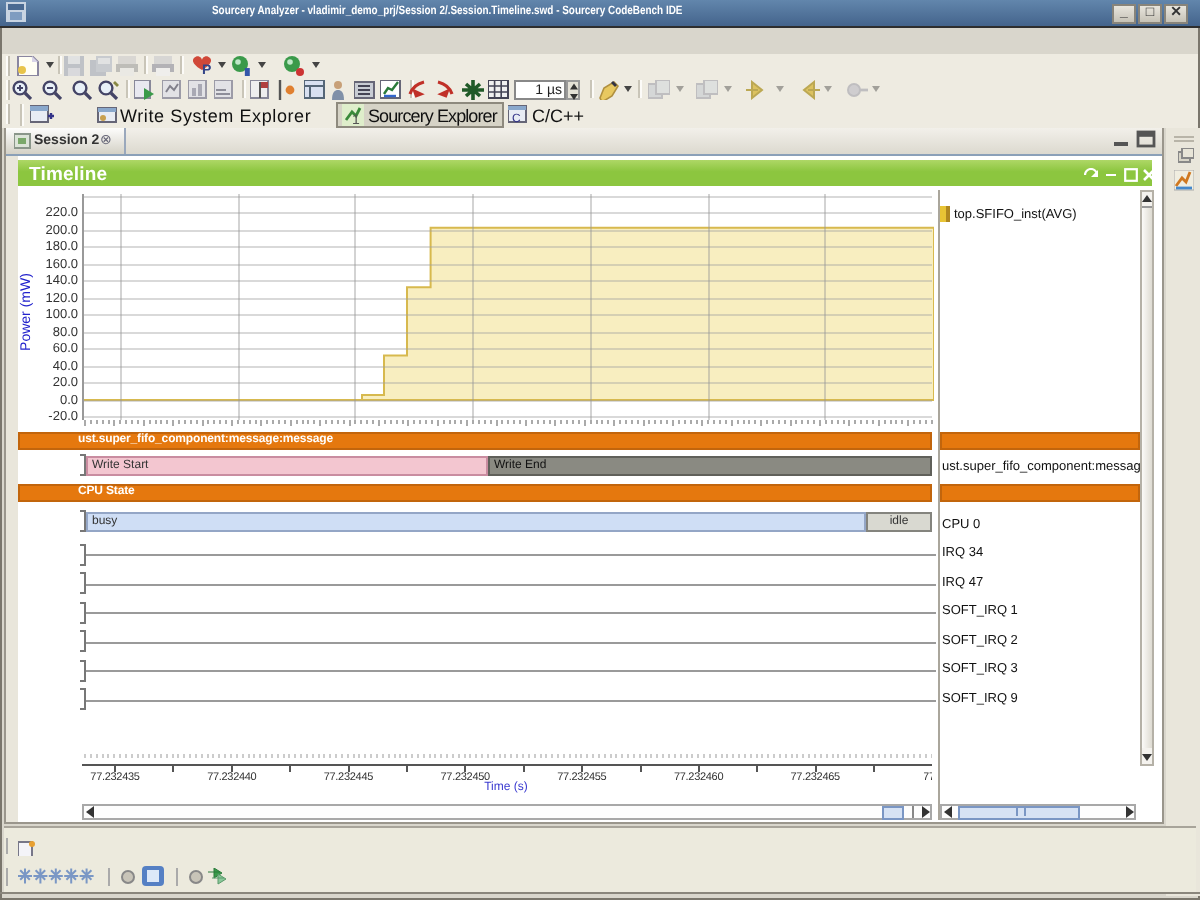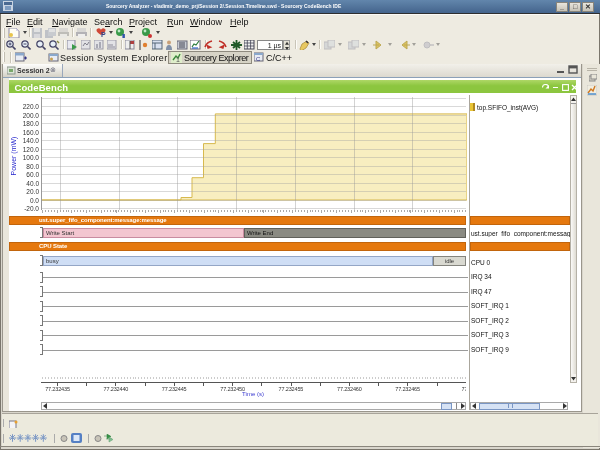--- a/index.html
+++ b/index.html
@@ -46,30 +46,20 @@
         <rect x="0" y="0" width="10" height="10" fill="#c8d4e2"></rect>
         <path d="M1 1h8v3h-8z" fill="#4a6a92"></path>
         <path d="M2 5h6v4h-6z" fill="#7e9cc0"></path>
       </svg>
     </div>
   <div id="title-text" class="abs">Sourcery Analyzer - vladimir_demo_prj/Session 2/.Session.Timeline.swd - Sourcery CodeBench IDE</div>
   <div class="winbtn abs" style="left:556px;">_</div>
   <div class="winbtn abs" style="left:569px;">□</div>
   <div class="winbtn abs" style="left:582px;">✕</div>
 
-  <div id="menubar" class="abs">
-    <span class="mi" style="left:5px"><u>F</u>ile</span>
-    <span class="mi" style="left:26px"><u>E</u>dit</span>
-    <span class="mi" style="left:51px"><u>N</u>avigate</span>
-    <span class="mi" style="left:93px">Se<u>a</u>rch</span>
-    <span class="mi" style="left:128px"><u>P</u>roject</span>
-    <span class="mi" style="left:166px"><u>R</u>un</span>
-    <span class="mi" style="left:189px"><u>W</u>indow</span>
-    <span class="mi" style="left:229px"><u>H</u>elp</span>
-  </div>
 
   <div id="tb1" class="abs">
       <div class="abs" style="left:2px;top:1px;width:1px;height:10px;background:#c2beb2;border-left:1px solid #fdfcf9;"></div>
 
     <svg class="icon" style="left:7px;top:1px" width="13" height="10">
         <path d="M1 0h7l3 3v7h-10z" fill="#fffef4" stroke="#8a86a0" stroke-width="1"></path>
         <path d="M8 0l3 3h-3z" fill="#d8d4e8"></path>
         <circle cx="3" cy="7" r="2" fill="#e8c44a"></circle>
       </svg>
     <div class="dd" style="left:22px;top:4px"></div>
@@ -240,21 +230,21 @@
     <svg class="icon" style="left:14px;top:1px" width="12" height="11">
         <rect x="0" y="1" width="9" height="8" fill="#e8ecf4" stroke="#667" stroke-width="1"></rect>
         <rect x="0" y="1" width="9" height="2.5" fill="#8aa8cc"></rect>
         <path d="M9 6h3M10.5 4.5v3" stroke="#338" stroke-width="1.2"></path>
       </svg>
     <svg class="icon" style="left:47px;top:1px" width="11" height="11">
         <rect x="1" y="2" width="9" height="7" fill="#e8ecf4" stroke="#667" stroke-width="1"></rect>
         <rect x="1" y="2" width="9" height="2" fill="#8aa8cc"></rect>
         <circle cx="3.5" cy="7" r="1.5" fill="#c8a050"></circle>
       </svg>
-    <span class="ptext" style="left:59px;letter-spacing:0.3px">Session System Explorer</span>
+    <span class="ptext" style="left:59px;letter-spacing:0.3px">Write System Explorer</span>
     <div class="abs" style="left:167px;top:0px;width:84px;height:13px;background:#d6d3c6;border:1px solid #8e8a7e;box-sizing:border-box;"></div>
     <svg class="icon" style="left:170px;top:1px" width="11" height="11">
         <rect x="0" y="0" width="11" height="11" fill="#dfeecb"></rect>
         <path d="M2 8l3-4 2 2 2-4" stroke="#3a8a3a" stroke-width="1.4" fill="none"></path>
         <text x="5" y="10" font-size="7" fill="#555">1</text>
       </svg>
     <span class="ptext" style="left:183px;letter-spacing:-0.45px">Sourcery Explorer</span>
     <svg class="icon" style="left:253px;top:1px" width="11" height="11">
         <rect x="0" y="1" width="9" height="8" fill="#e8ecf4" stroke="#667" stroke-width="1"></rect>
         <rect x="0" y="1" width="9" height="2" fill="#8aa8cc"></rect>
@@ -279,21 +269,21 @@
       <rect x="1" y="5" width="7" height="2" fill="#555"></rect>
     </svg>
   <svg class="icon" style="left:568px;top:65px" width="10" height="9">
       <rect x="1" y="1" width="8" height="7" fill="none" stroke="#555" stroke-width="1.4"></rect>
       <rect x="1" y="1" width="8" height="2.4" fill="#555"></rect>
     </svg>
 
   <div id="content" class="abs"></div>
   <div id="gutter" class="abs"></div>
   <div id="greenbar" class="abs"></div>
-  <div id="gbtext" class="abs">CodeBench</div>
+  <div id="gbtext" class="abs">Timeline</div>
 
   <svg class="icon" style="left:542px;top:84px" width="8" height="7">
       <path d="M0.5 3.5a3 3 0 016 0" fill="none" stroke="#fff" stroke-width="1.1"></path>
       <path d="M7 1v3.5h-3.5z" fill="#fff"></path>
     </svg>
   <div class="abs" style="left:553px;top:86.5px;width:5px;height:1.5px;background:#fff;"></div>
   <svg class="icon" style="left:562px;top:84px" width="7" height="7">
       <rect x="0.6" y="0.6" width="5.8" height="5.8" fill="none" stroke="#fff" stroke-width="1.1"></rect>
     </svg>
   <svg class="icon" style="left:570.5px;top:84px" width="7" height="7">

